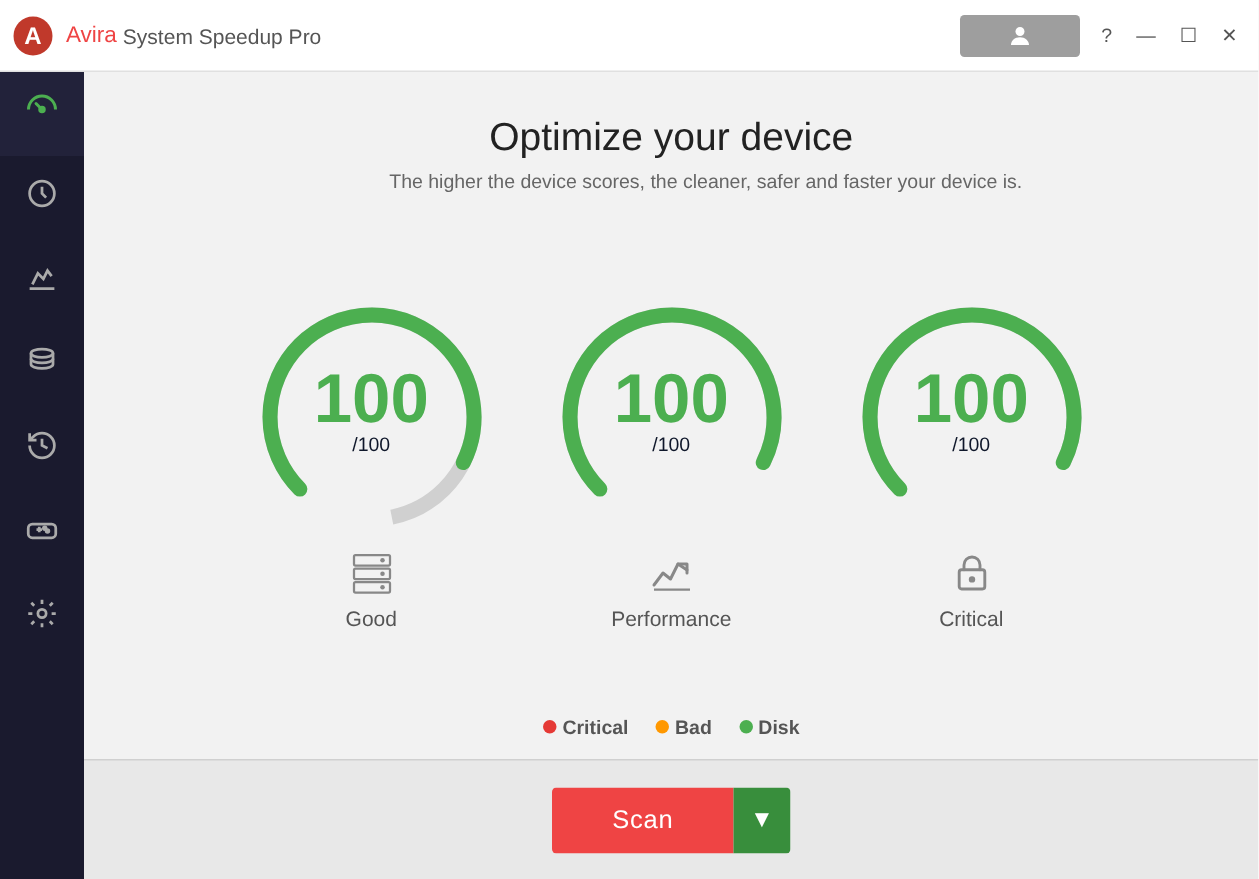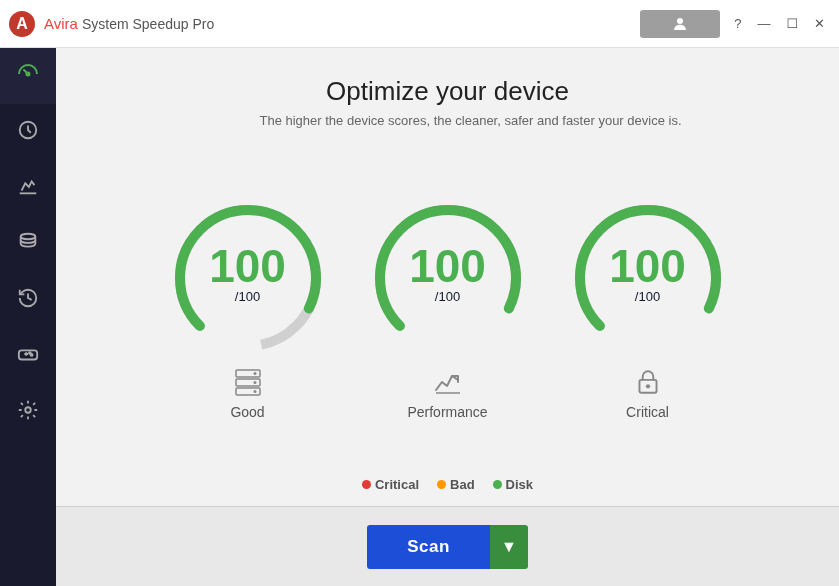--- a/index.html
+++ b/index.html
@@ -229,25 +229,25 @@
 
     .scan-btn-group {
       display: flex;
       align-items: stretch;
       height: 44px;
       border-radius: 3px;
       overflow: hidden;
     }
 
     .scan-btn-main {
-      background: #1d4ed8;
+      background: #ef4444;
       color: #fff;
       border: none;
       font-size: 17px;
-      font-weight: 700;
+      font-weight: 400;
       padding: 0 40px;
       cursor: pointer;
       letter-spacing: 0.5px;
     }
 
     .scan-btn-dropdown {
       background: #388E3C;
       border: none;
       color: #fff;
       font-size: 16px;

